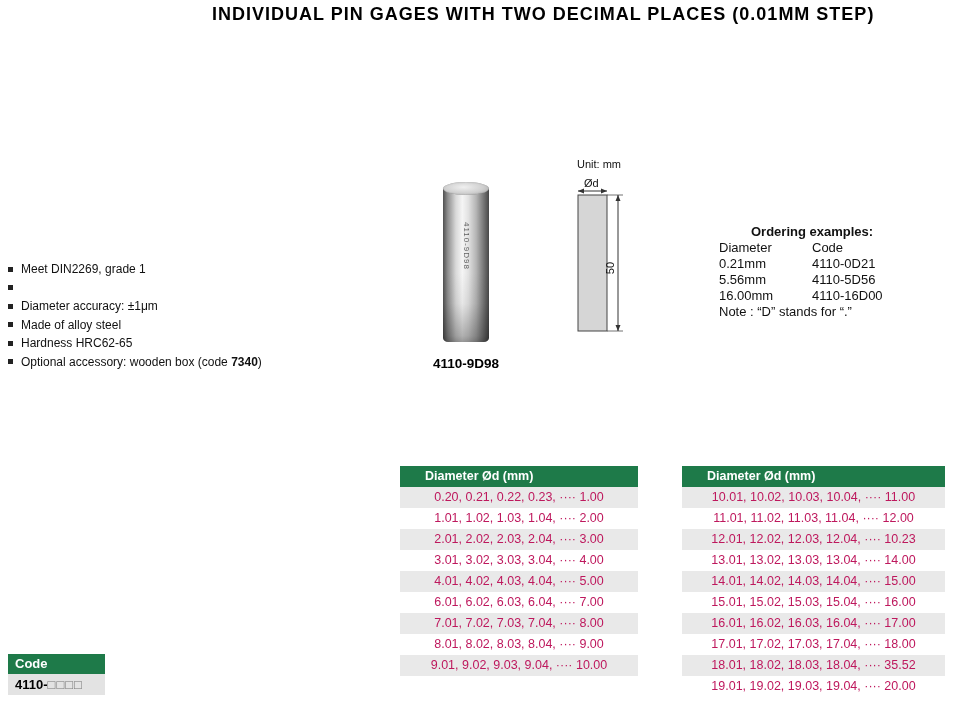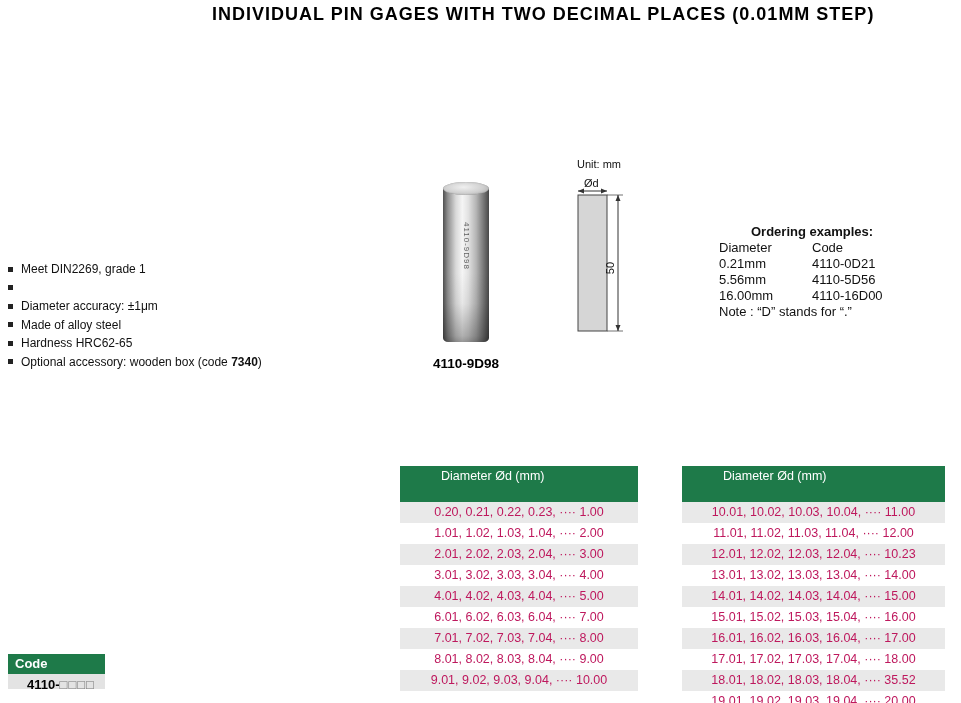--- a/index.html
+++ b/index.html
@@ -37,27 +37,27 @@
   
   .ordering { position:absolute; left:719px; top:224px; font-size:13px; }
   .o-title { font-weight:bold; height:16px; line-height:16px;margin-left:32px; }
   .o-grid { display:grid; grid-template-columns:93px auto; }
   .o-grid span { height:16px; line-height:16px; display:block; }
   .o-note { height:16px; line-height:16px; }
 
   
   .code-box { position:absolute; left:8px; top:654px; width:97px; font-size:13px; }
   .code-hdr { background:#1e7a49; color:#fff; font-weight:bold; height:20px; line-height:20px; padding-left:7px; }
-  .code-val { background:#e3e3e3; height:15px; line-height:21px; padding-left:19px; font-weight:bold; color:#000; }
+  .code-val { background:#e3e3e3; height:21px; line-height:21px; padding-left:7px; font-weight:bold; color:#000; }
   .code-val .boxes { color:#777; font-weight:normal; letter-spacing:1px; }
 
   
   .dtable { position:absolute; top:466px; }
-  .dtable .thead { background:#1e7a49; color:#fff; font-weight:normal; font-size:12.5px;
-                   height:36px; line-height:21px; padding-left:41px; }
+  .dtable .thead { background:#1e7a49; color:#fff; font-weight:bold; font-size:12.5px;
+                   height:21px; line-height:21px; padding-left:25px; }
   .dtable .trow { height:21px; line-height:21px; text-align:center; font-size:12.5px;
                   white-space:nowrap; color:#be185d; }
   .dtable .trow:nth-child(even) { background:#e9e9e9; }
   .dtable .trow:nth-child(odd) { background:#ffffff; }
   .t1 { left:400px; width:238px; }
   .t2 { left:682px; width:263px; }
 </style>
 </head>
 <body>
 

